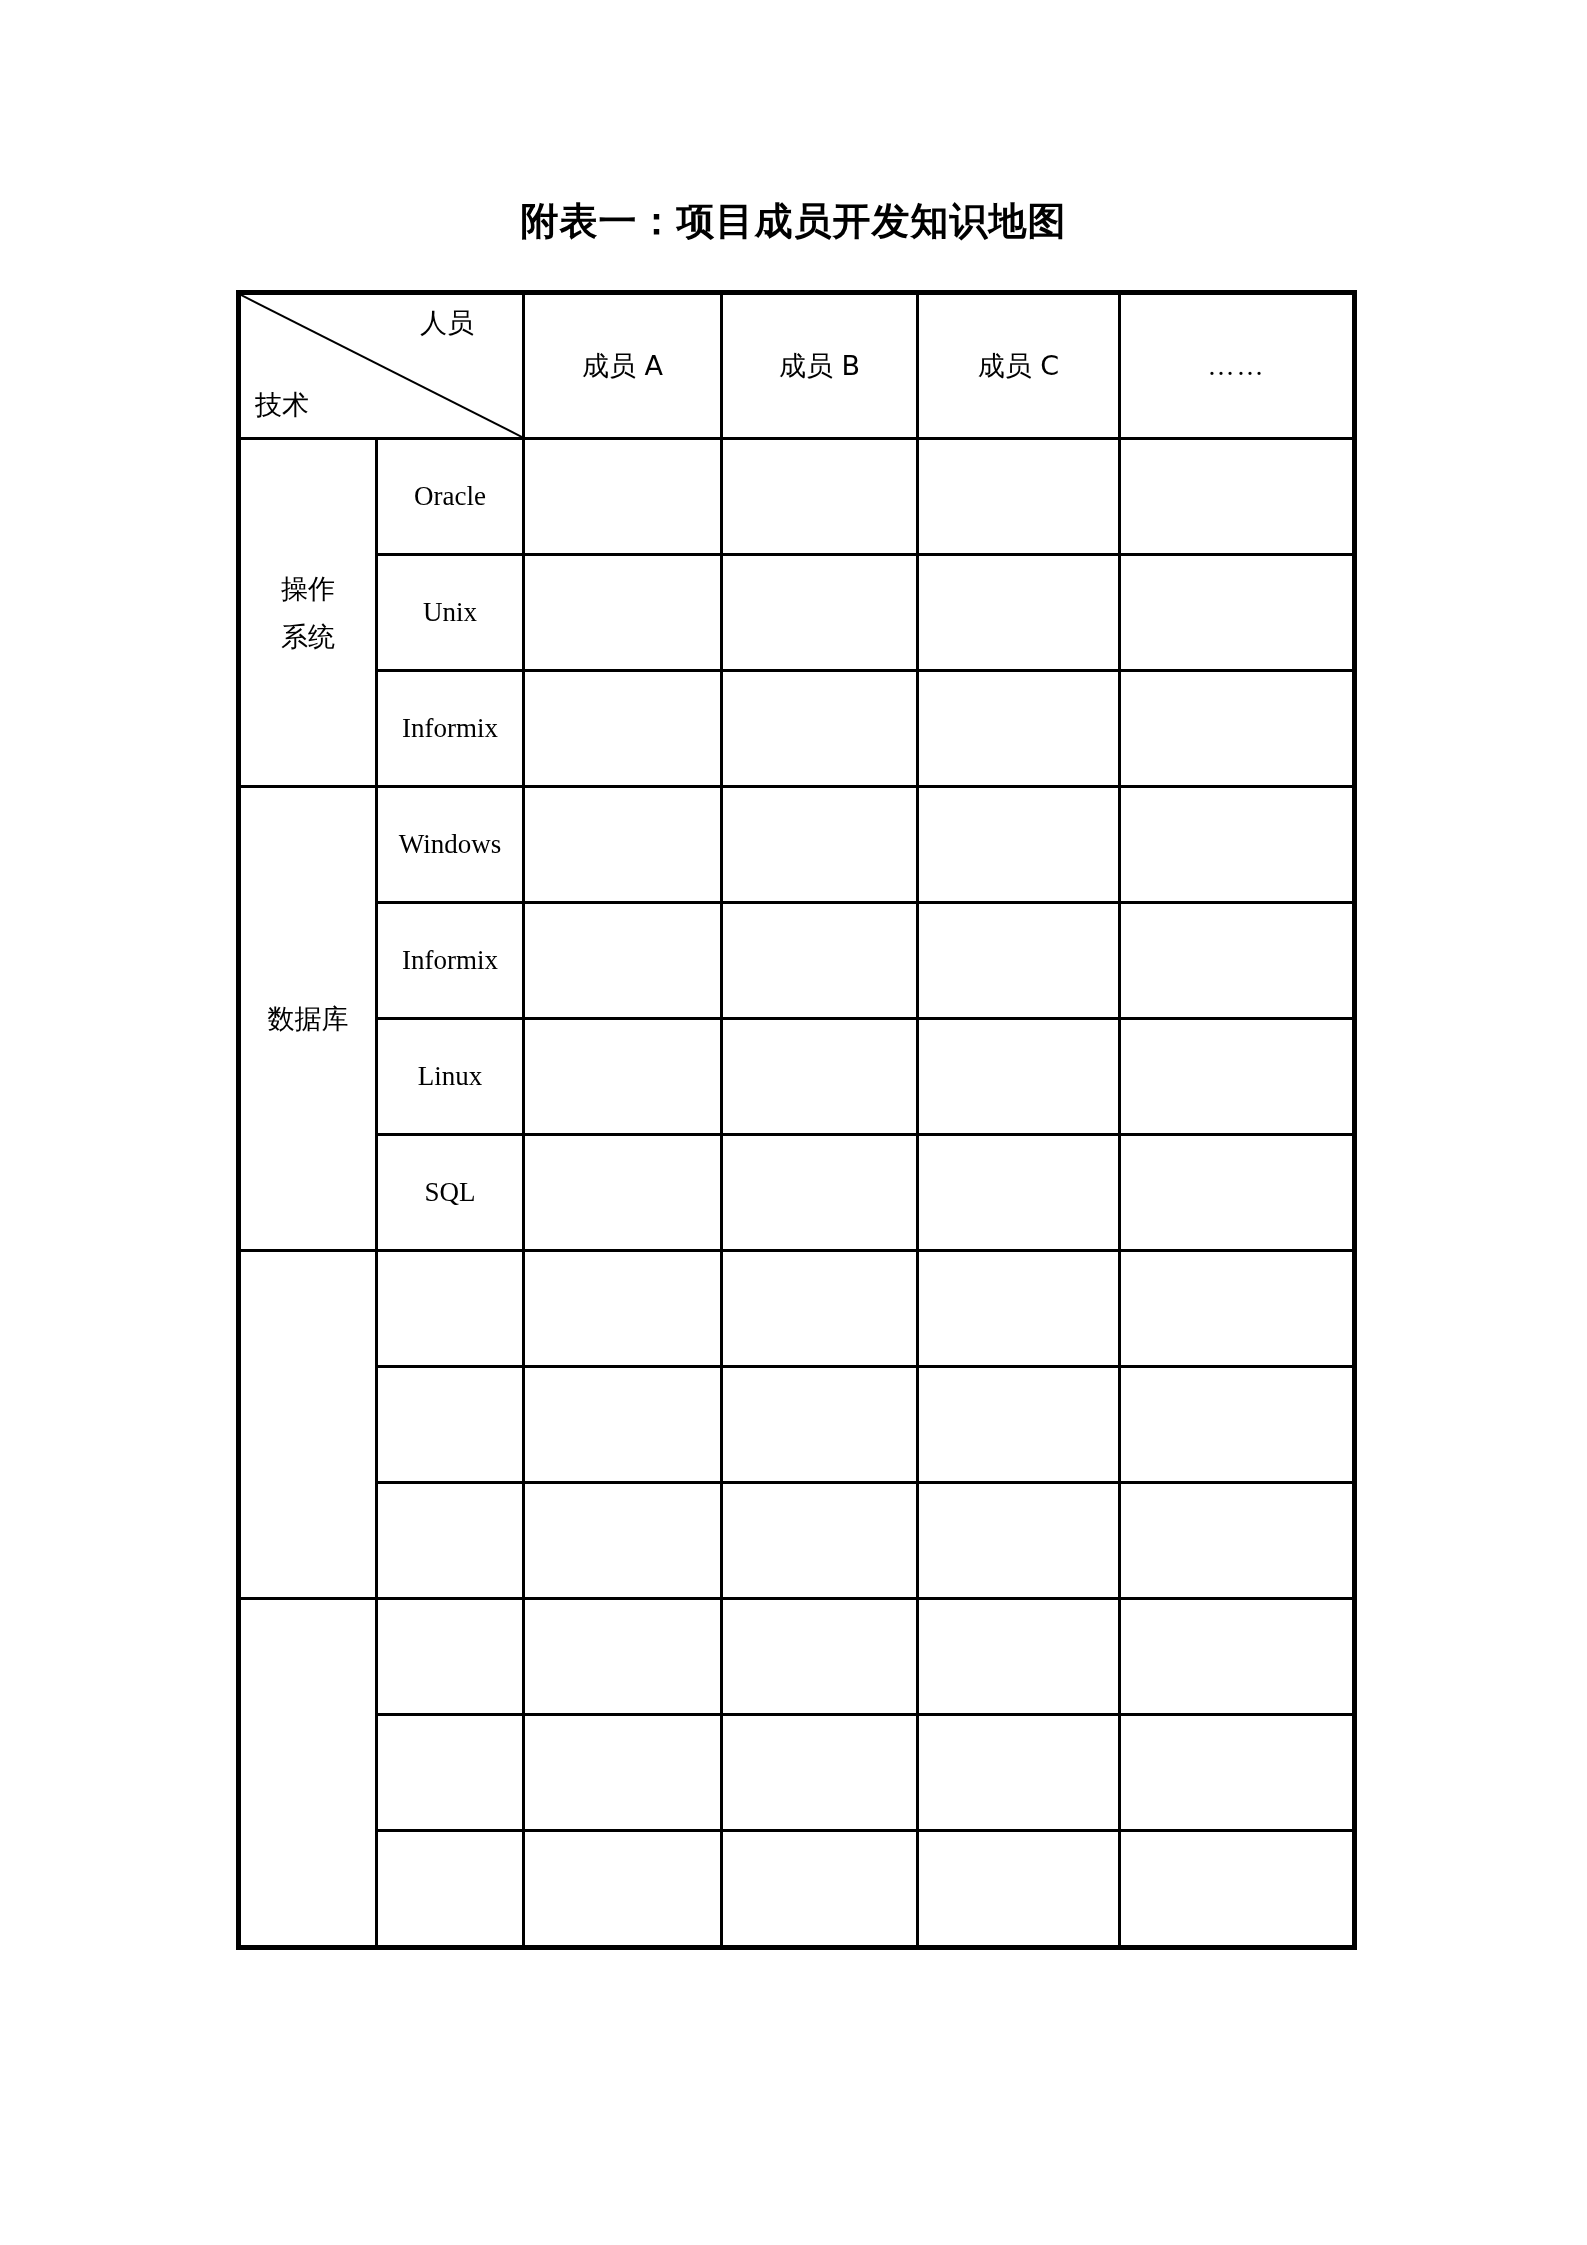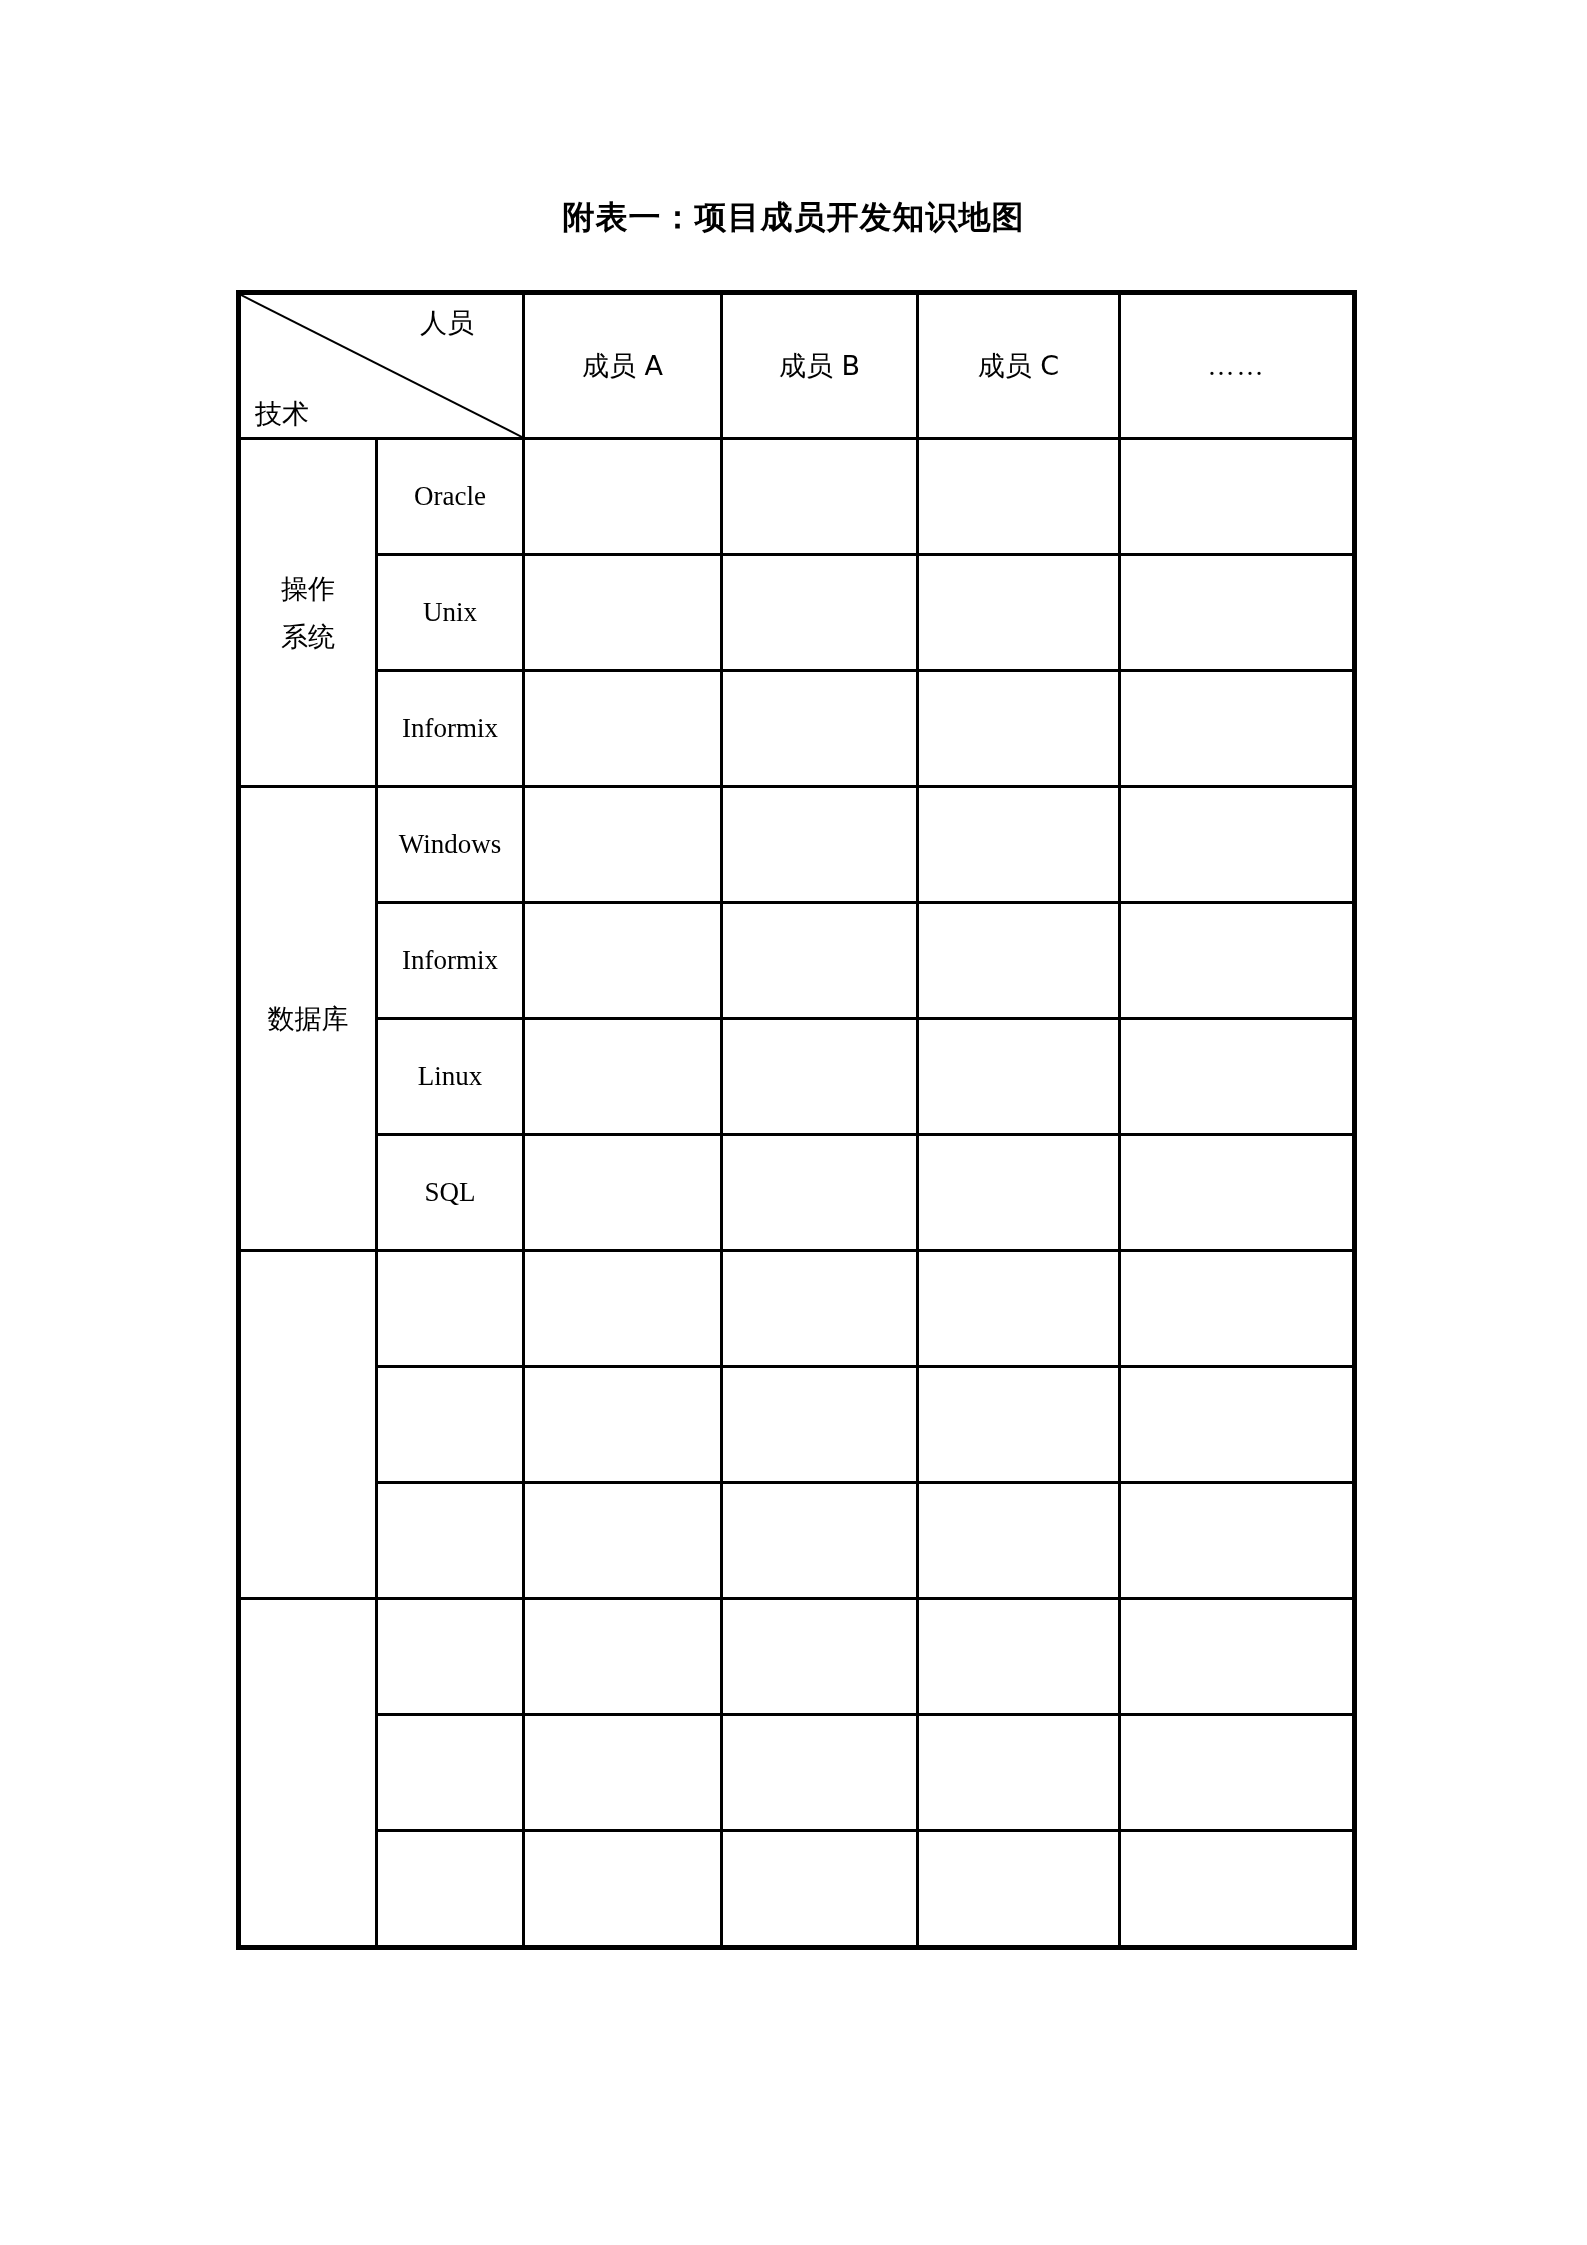--- a/index.html
+++ b/index.html
@@ -1,30 +1,30 @@
 <!DOCTYPE html>
 <html><head>
 <meta charset="utf-8">
 <style>
   html, body { margin: 0; padding: 0; background: #ffffff; }
   body { width: 1587px; height: 2245px; position: relative; overflow: hidden;
          font-family: "Liberation Serif", "DejaVu Serif", serif; color: #000; }
   .title { position: absolute; left: 0; width: 1587px; top: 196px; text-align: center;
-           font-size: 32px; font-weight: bold; letter-spacing: 1px;
+           font-size: 38px; font-weight: bold; letter-spacing: 1px;
            font-family: "DejaVu Sans", sans-serif; }
   table.map { position: absolute; left: 236px; top: 290px; width: 1116px;
               border-collapse: collapse; border: 5px solid #000; table-layout: fixed; padding-left: 8px; }
   table.map td { border: 3px solid #000; padding: 0; text-align: center; vertical-align: middle;
                  font-size: 27px; height: 113px; }
   table.map tr.head td { height: 142px; }
   .cjk { font-family: "DejaVu Sans", sans-serif; font-size: 25px; }
   .diag { position: relative; }
   .diag svg { position: absolute; left: 0; top: 0; width: 100%; height: 100%; }
   .diag .top-label { position: absolute; right: 48px; top: 10px; }
-  .diag .bottom-label { position: absolute; left: 14px; bottom: 5px; }
+  .diag .bottom-label { position: absolute; left: 14px; bottom: 14px; }
   .ellipsis { letter-spacing: 2px; font-size: 20px; }
   .cat { line-height: 48px; }
 </style>
 </head>
 <body>
 
 <div class="title">附表一：项目成员开发知识地图</div>
 
 <table class="map">
   <colgroup>

